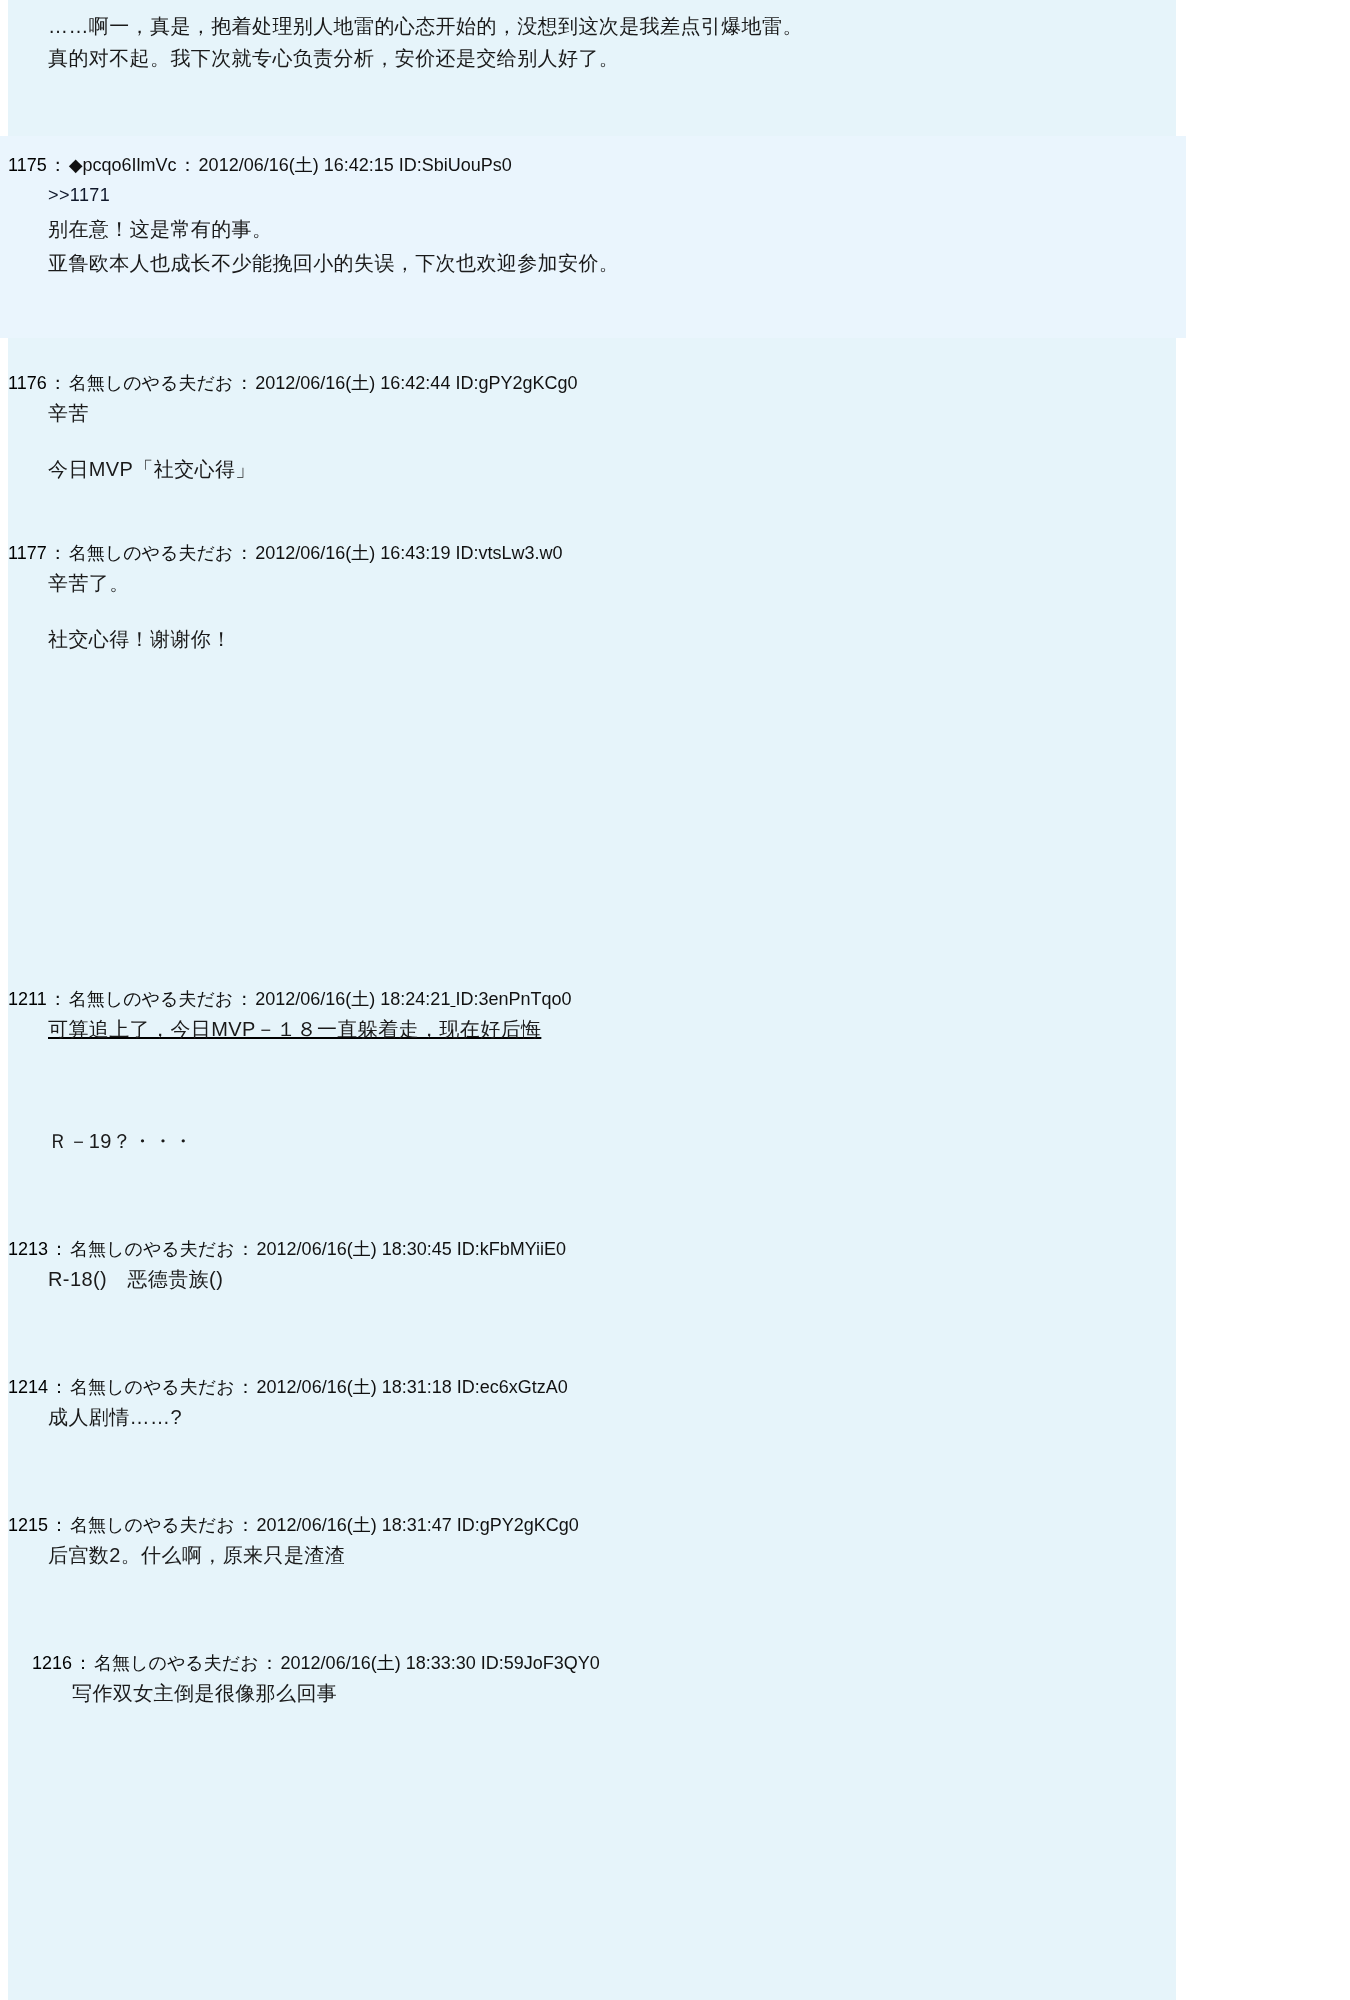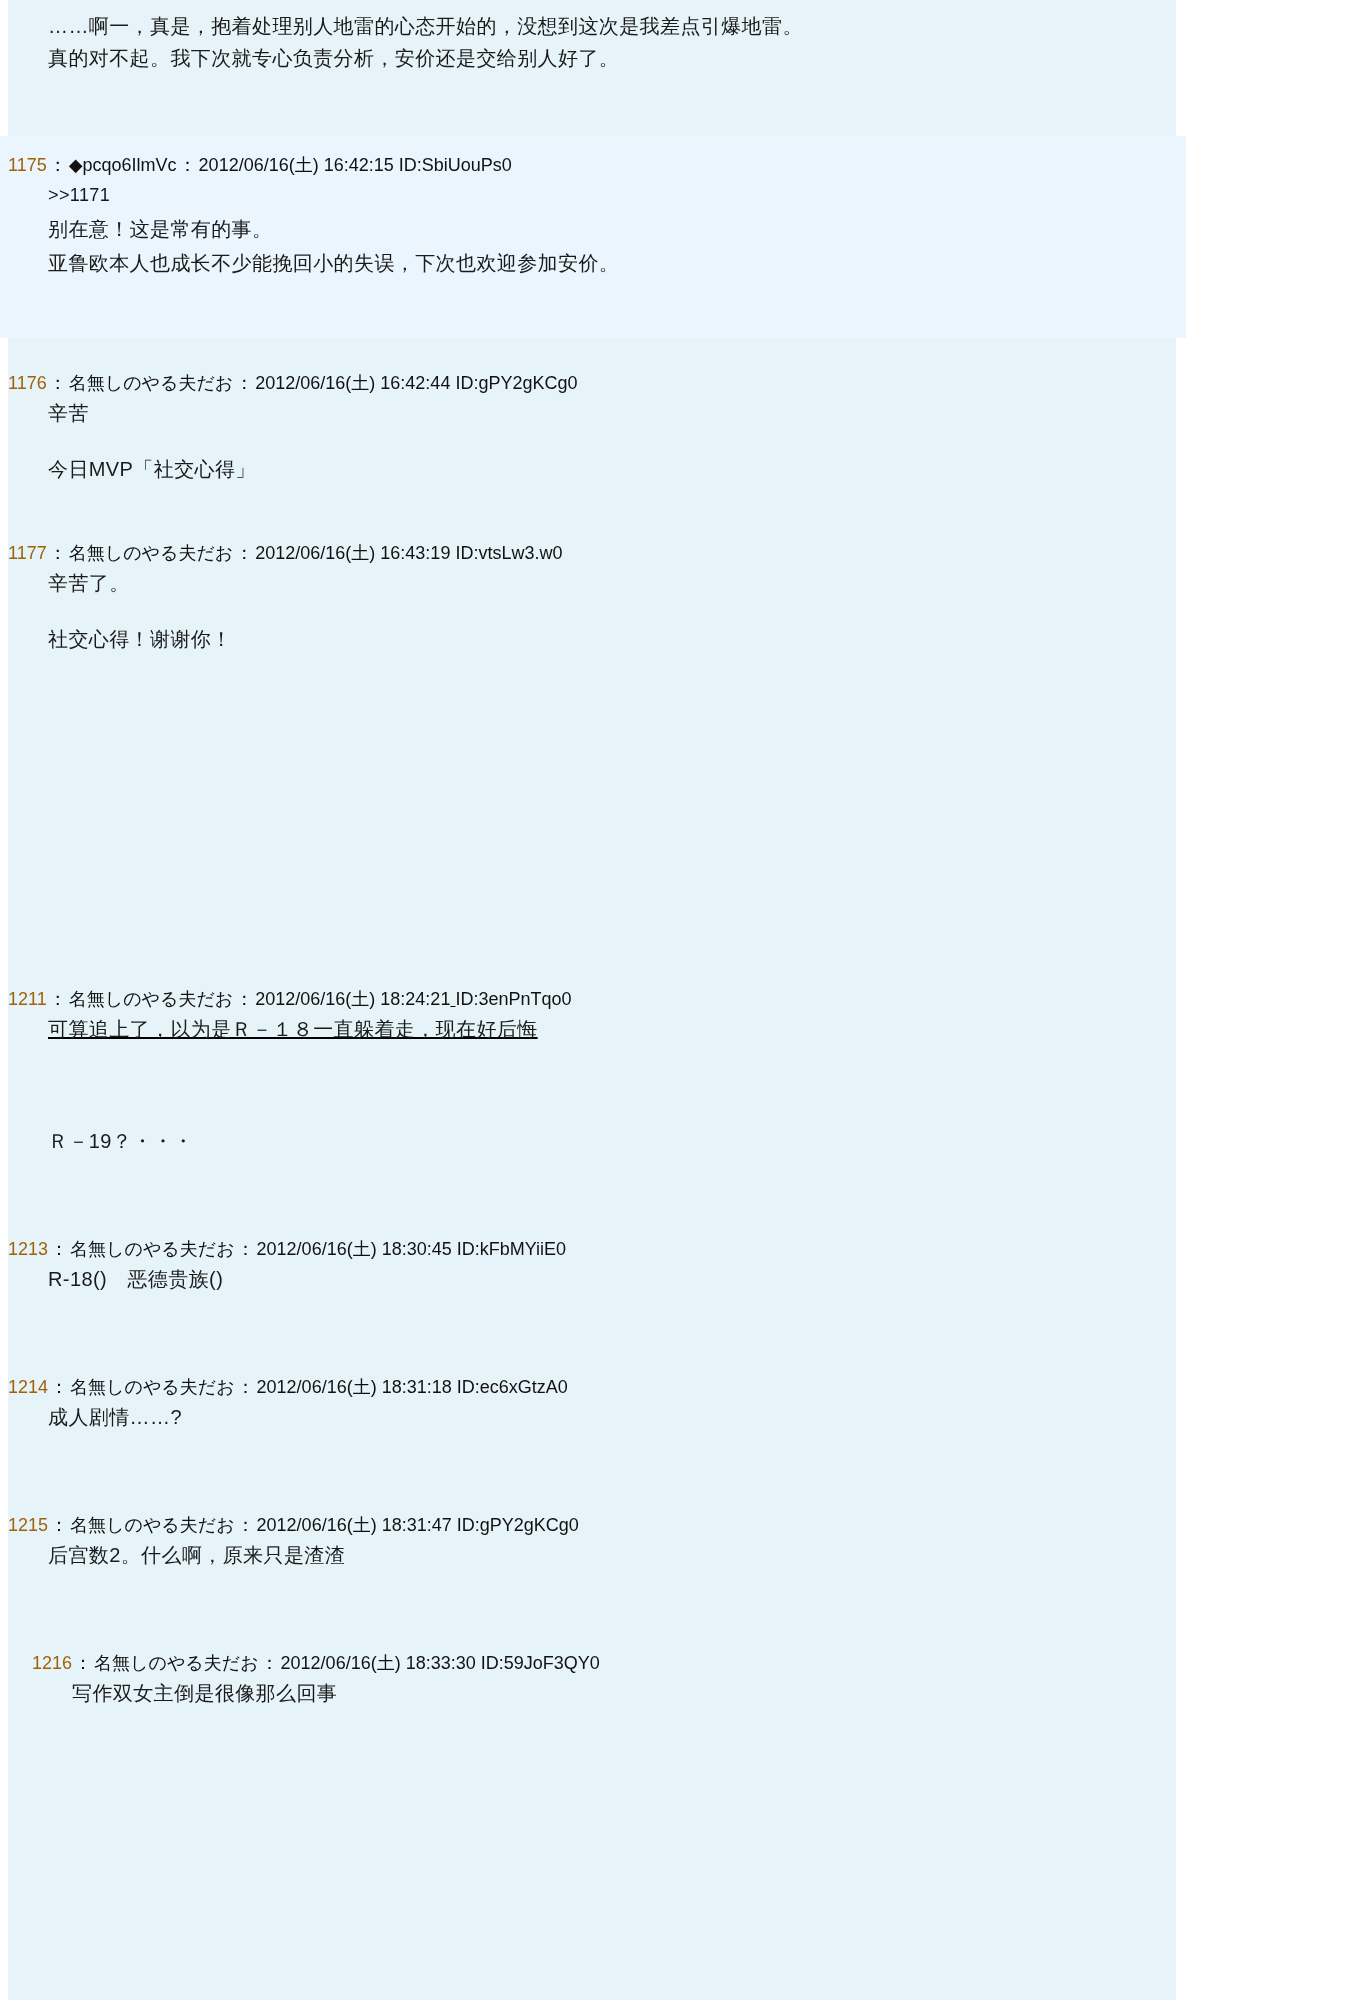--- a/index.html
+++ b/index.html
@@ -60,21 +60,21 @@
   }
   .post-header {
     font-size: 18px;
     color: #111111;
     line-height: 26px;
     padding-left: 8px;
     white-space: nowrap;
   }
   .post-num {
     display: inline-block;
-    color: #a16207;
+    color: #000000;
   }
   .sep {
     display: inline-block;
     padding: 0 2px;
   }
   .post-name {
     display: inline-block;
     color: #111111;
   }
   .post-name.trip {
@@ -160,21 +160,21 @@
       </div>
     </div>
 
     <div class="gap-xxl"></div>
 
     <div class="post" style="padding-top:0px;text-decoration:underline;">
       <div class="post-header">
         <span class="post-num">1211</span><span class="sep">：</span><span class="post-name">名無しのやる夫だお</span><span class="sep">：</span><span class="post-date">2012/06/16(土) 18:24:21</span>&nbsp;<span class="post-id">ID:3enPnTqo0</span>
       </div>
       <div class="post-body">
-        <div>可算追上了，以为是Ｒ－１８一直躲着走，现在好后悔</div>
+        <div>可算追上了，今日MVP－１８一直躲着走，现在好后悔</div>
       </div>
     </div>
 
     <div class="gap-lg"></div>
 
     <div class="post" style="padding-top:16px;">
       <div class="post-body">
         <div>Ｒ－19？・・・</div>
       </div>
     </div>

